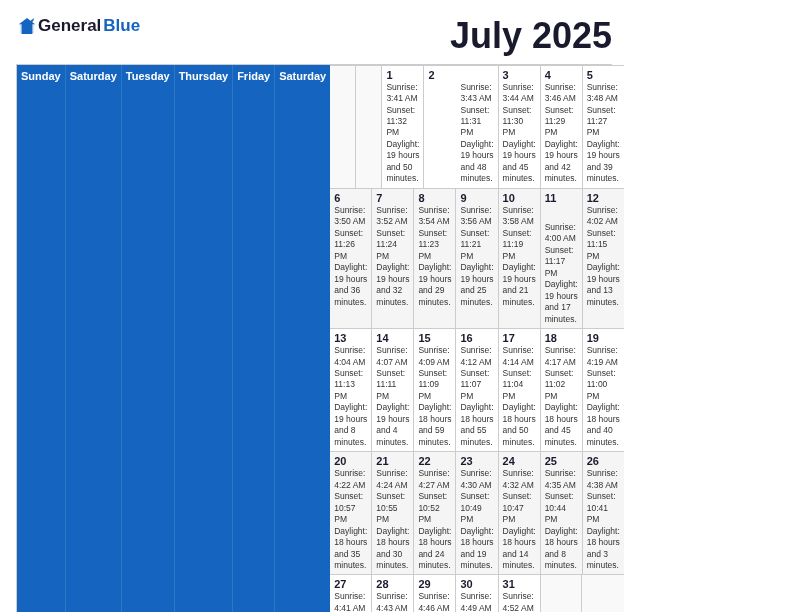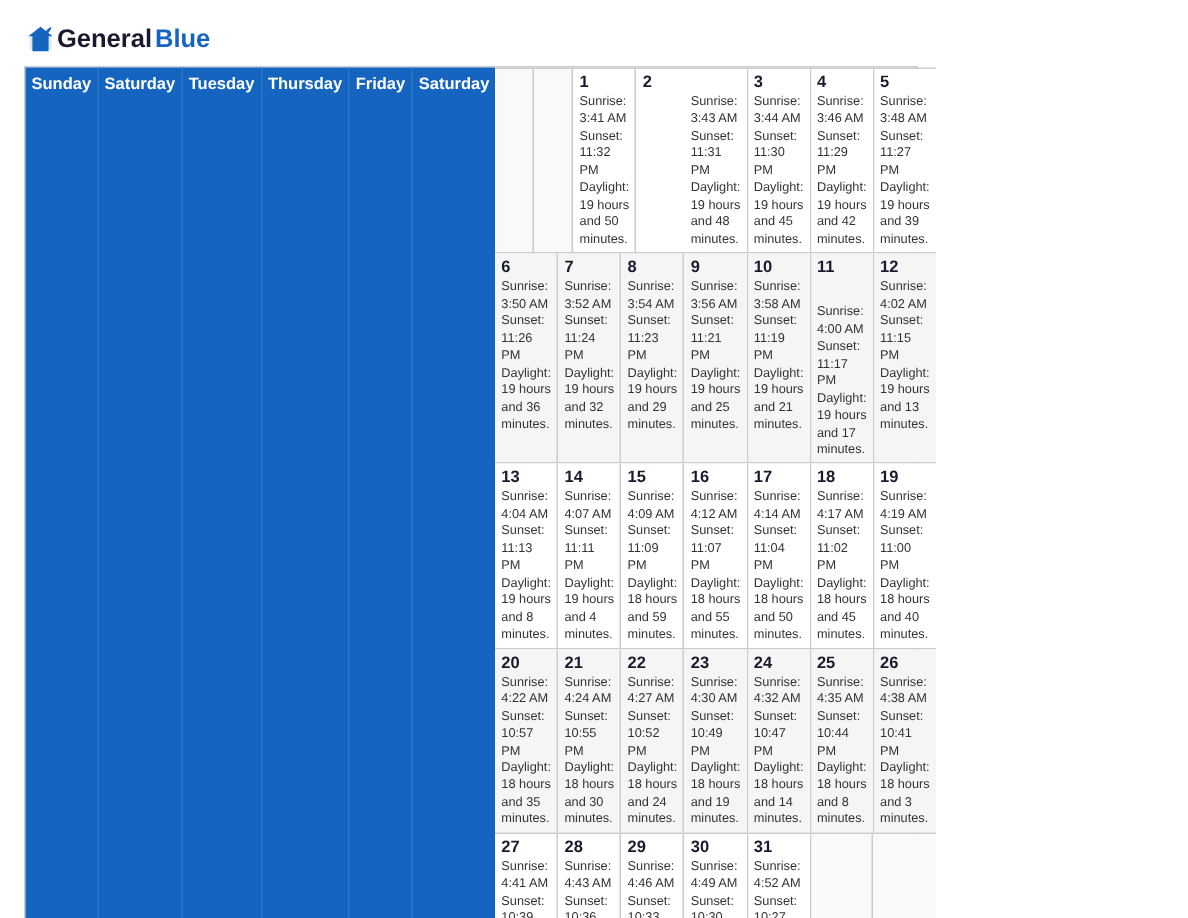--- a/index.html
+++ b/index.html
@@ -115,20 +115,21 @@
           <rect x="0" y="0" width="20" height="20" fill="none"></rect>
           <path d="M10 2 L18 8 L18 18 L2 18 L2 8 Z" fill="#1565c0" opacity="0.15"></path>
           <path d="M10 1 L19 8 L16 8 L16 19 L4 19 L4 8 L1 8 Z" fill="#1565c0"></path>
           <path d="M14 7 Q18 4 18 1 Q14 3 12 7 Z" fill="#1565c0"></path>
         </svg>
         <span style="font-size:17px;font-weight:bold;color:#1a1a2e;">General</span>
         <span style="font-size:17px;font-weight:bold;color:#1565c0;">Blue</span>
       </div>
     </div>
     <div class="title-area">
+      <div class="month-title">July 2025</div>
     </div>
   </div>
 
   <div class="calendar">
     <div class="cal-header-row">
     <div class="cal-header-cell">Sunday</div>
         <div class="cal-header-cell">Saturday</div>
         <div class="cal-header-cell">Tuesday</div>
         <div class="cal-header-cell">Thursday</div>
         <div class="cal-header-cell">Friday</div>

